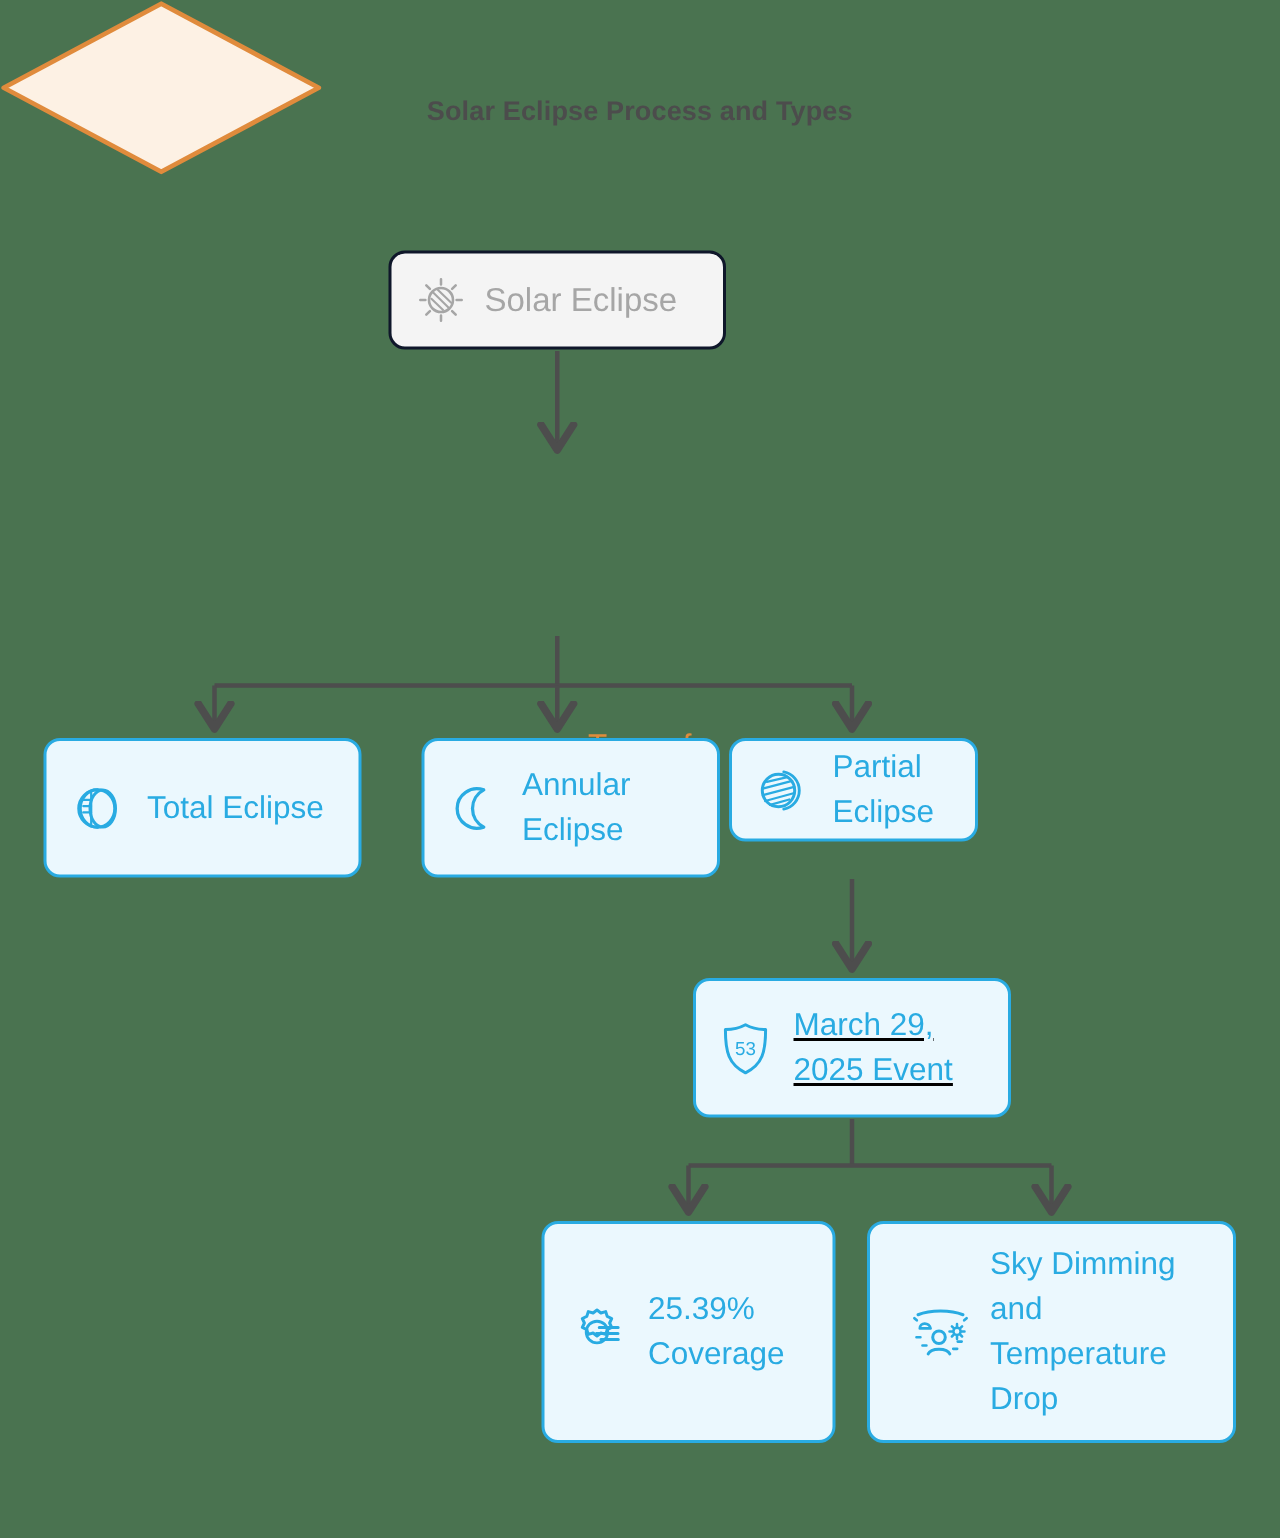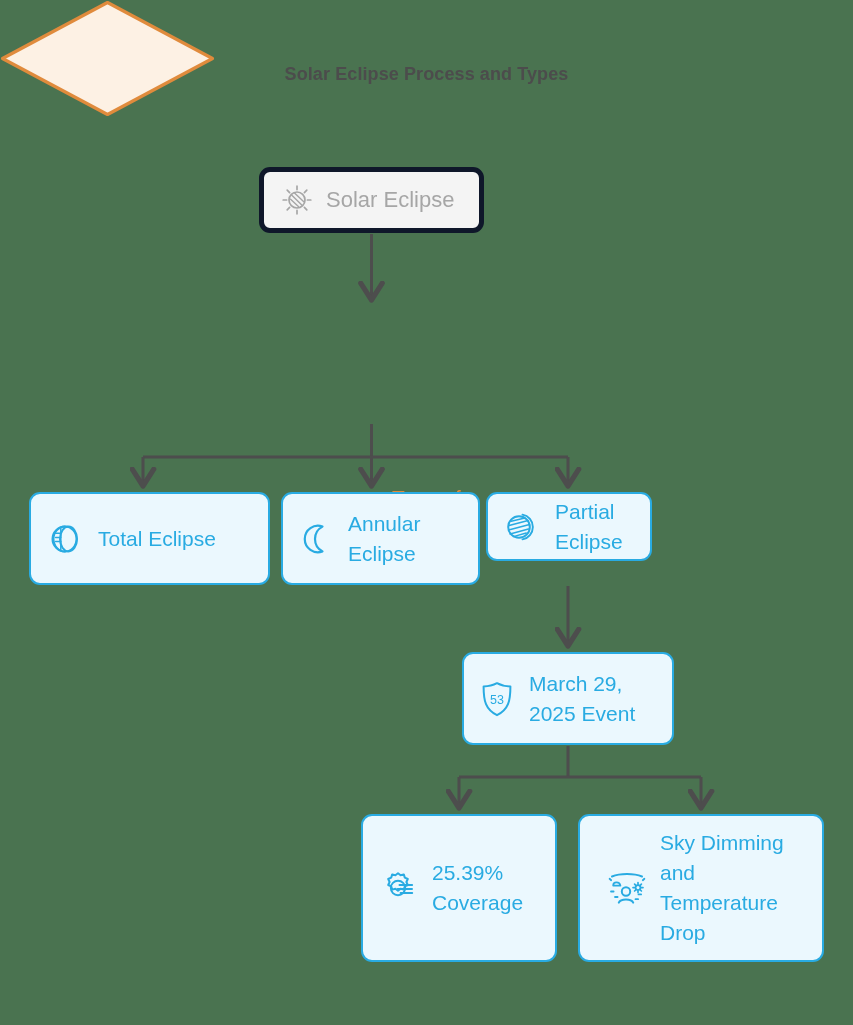--- a/index.html
+++ b/index.html
@@ -65,21 +65,21 @@
     flex: 1 1 auto;
   }
 
   
   .node-root {
     left: 259px;
     top: 167px;
     width: 225px;
     height: 66px;
     background: #f4f4f4;
-    border: 5px solid #0f172a;
+    border: 2px solid #0f172a;
     border-radius: 11px;
     padding: 0 16px;
     gap: 12px;
   }
   .node-root .node-label {
     color: #a6a6a6;
     font-size: 22px;
     line-height: 26px;
   }
 
@@ -112,24 +112,24 @@
     background: #ebf8fe;
     border: 2px solid #29abe2;
     border-radius: 11px;
   }
   .node-blue .node-label {
     color: #29abe2;
     font-size: 21px;
     line-height: 30px;
   }
 
-  .node-total   { left: 29px;  top: 492px; width: 241px; height: 93px; padding: 0 14px; gap: 13px; }
+  .node-total   { left: 29px;  top: 492px; width: 212px; height: 93px; padding: 0 14px; gap: 13px; }
   .node-annular { left: 281px; top: 492px; width: 199px; height: 93px; padding: 15px 14px; gap: 13px; }
   .node-partial { left: 486px; top: 492px; width: 166px; height: 69px; padding: 0 14px; gap: 13px; }
-  .node-event   { left: 462px; top: 652px; width: 212px; height: 93px; padding: 0 14px; gap: 13px; }
+  .node-event   { left: 462px; top: 652px; width: 212px; height: 93px; padding: 0 14px; gap: 13px; text-decoration: underline; }
   .node-coverage{ left: 361px; top: 814px; width: 196px; height: 148px; padding: 0 14px; gap: 13px; }
   .node-dimming { left: 578px; top: 814px; width: 246px; height: 148px; padding: 0 24px; gap: 10px; }
 
   .node-dimming .node-label { line-height: 30px; }
 </style>
 </head>
 <body>
 
 <div id="diagram-root">
 

